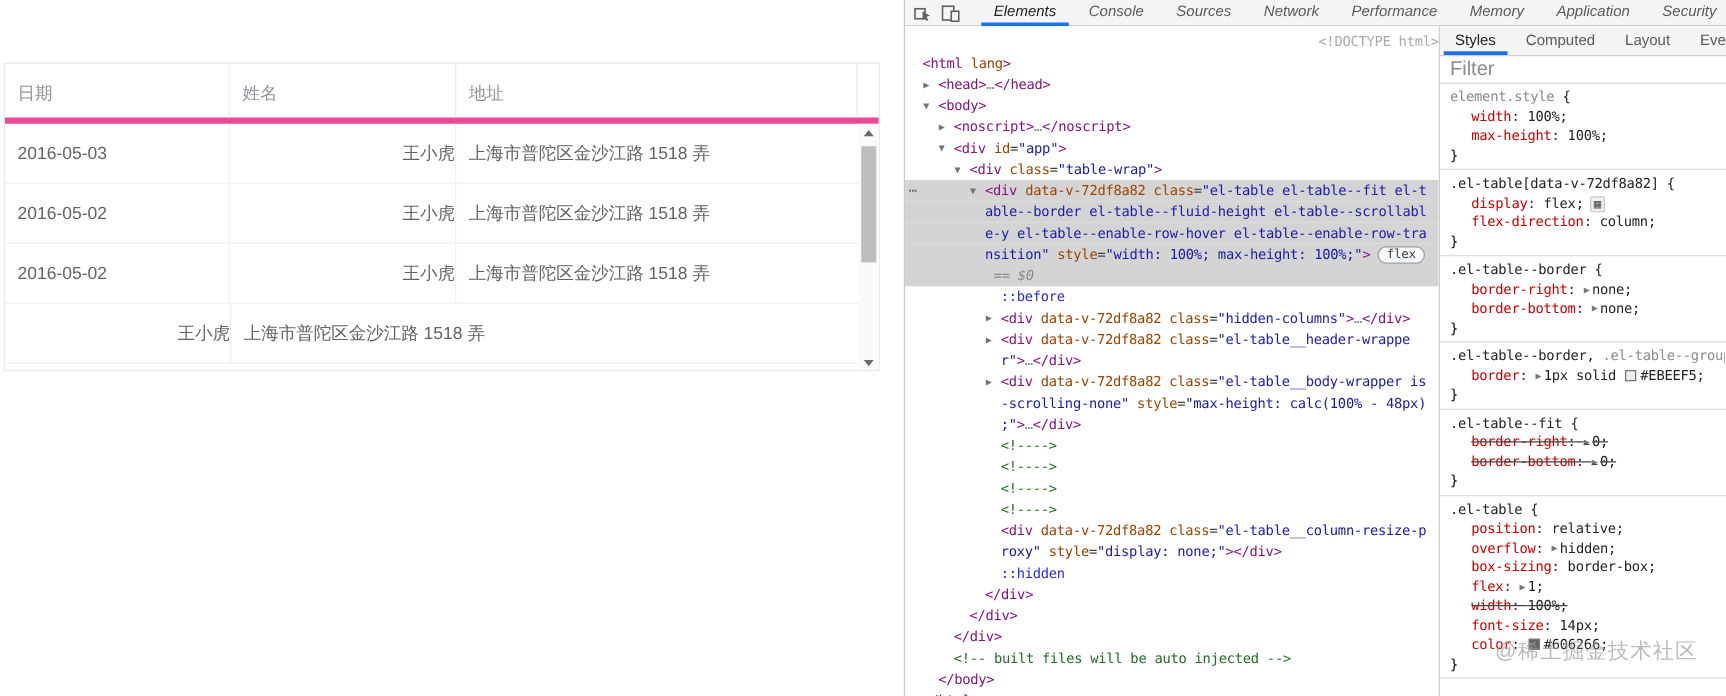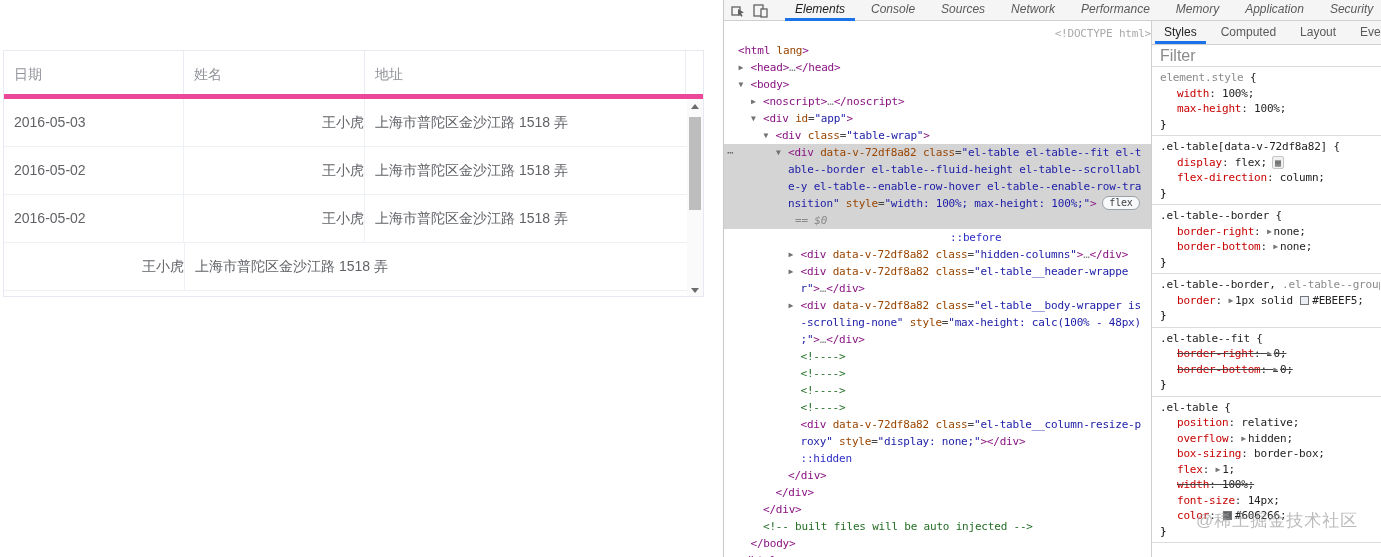--- a/index.html
+++ b/index.html
@@ -154,21 +154,21 @@
         <div class="dline" style="padding-left: 26.5px;"><span class="arw" style="left: 14.5px;">▶</span><span class="c-tag">&lt;head</span><span class="c-tag">&gt;</span><span class="c-ell">…</span><span class="c-tag">&lt;/head&gt;</span></div>
         <div class="dline" style="padding-left: 26.5px;"><span class="arw" style="left: 14.5px;">▼</span><span class="c-tag">&lt;body</span><span class="c-tag">&gt;</span></div>
         <div class="dline" style="padding-left: 39px;"><span class="arw" style="left: 27px;">▶</span><span class="c-tag">&lt;noscript</span><span class="c-tag">&gt;</span><span class="c-ell">…</span><span class="c-tag">&lt;/noscript&gt;</span></div>
         <div class="dline" style="padding-left: 39px;"><span class="arw" style="left: 27px;">▼</span><span class="c-tag">&lt;div</span><span class="c-attr"> id</span><span class="c-eq">=</span><span class="c-val">"app"</span><span class="c-tag">&gt;</span></div>
         <div class="dline" style="padding-left: 51.5px;"><span class="arw" style="left: 39.5px;">▼</span><span class="c-tag">&lt;div</span><span class="c-attr"> class</span><span class="c-eq">=</span><span class="c-val">"table-wrap"</span><span class="c-tag">&gt;</span></div>
         <div class="dline sel" style="padding-left: 64px;"><span class="dots">⋯</span><span class="arw" style="left: 52px;">▼</span><span class="c-tag">&lt;div</span><span class="c-attr"> data-v-72df8a82</span><span class="c-attr"> class</span><span class="c-eq">=</span><span class="c-val">"el-table el-table--fit el-t</span></div>
         <div class="dline sel" style="padding-left: 64px;"><span class="c-val">able--border el-table--fluid-height el-table--scrollabl</span></div>
         <div class="dline sel" style="padding-left: 64px;"><span class="c-val">e-y el-table--enable-row-hover el-table--enable-row-tra</span></div>
         <div class="dline sel" style="padding-left: 64px;"><span class="c-val">nsition"</span><span class="c-attr"> style</span><span class="c-eq">=</span><span class="c-val">"width: 100%; max-height: 100%;"</span><span class="c-tag">&gt;</span><span class="badge">flex</span></div>
         <div class="dline sel" style="padding-left: 71px;"><span class="c-s0">== $0</span></div>
-        <div class="dline" style="padding-left: 76.5px; text-align: center;"><span class="c-ps">::before</span></div>
+        <div class="dline" style="padding-left: 76.5px;"><span class="c-ps">::before</span></div>
         <div class="dline" style="padding-left: 76.5px;"><span class="arw" style="left: 64.5px;">▶</span><span class="c-tag">&lt;div</span><span class="c-attr"> data-v-72df8a82</span><span class="c-attr"> class</span><span class="c-eq">=</span><span class="c-val">"hidden-columns"</span><span class="c-tag">&gt;</span><span class="c-ell">…</span><span class="c-tag">&lt;/div&gt;</span></div>
         <div class="dline" style="padding-left: 76.5px;"><span class="arw" style="left: 64.5px;">▶</span><span class="c-tag">&lt;div</span><span class="c-attr"> data-v-72df8a82</span><span class="c-attr"> class</span><span class="c-eq">=</span><span class="c-val">"el-table__header-wrappe</span></div>
         <div class="dline" style="padding-left: 76.5px;"><span class="c-val">r"</span><span class="c-tag">&gt;</span><span class="c-ell">…</span><span class="c-tag">&lt;/div&gt;</span></div>
         <div class="dline" style="padding-left: 76.5px;"><span class="arw" style="left: 64.5px;">▶</span><span class="c-tag">&lt;div</span><span class="c-attr"> data-v-72df8a82</span><span class="c-attr"> class</span><span class="c-eq">=</span><span class="c-val">"el-table__body-wrapper is</span></div>
         <div class="dline" style="padding-left: 76.5px;"><span class="c-val">-scrolling-none"</span><span class="c-attr"> style</span><span class="c-eq">=</span><span class="c-val">"max-height: calc(100% - 48px)</span></div>
         <div class="dline" style="padding-left: 76.5px;"><span class="c-val">;"</span><span class="c-tag">&gt;</span><span class="c-ell">…</span><span class="c-tag">&lt;/div&gt;</span></div>
         <div class="dline" style="padding-left: 76.5px;"><span class="c-com">&lt;!----&gt;</span></div>
         <div class="dline" style="padding-left: 76.5px;"><span class="c-com">&lt;!----&gt;</span></div>
         <div class="dline" style="padding-left: 76.5px;"><span class="c-com">&lt;!----&gt;</span></div>
         <div class="dline" style="padding-left: 76.5px;"><span class="c-com">&lt;!----&gt;</span></div>

